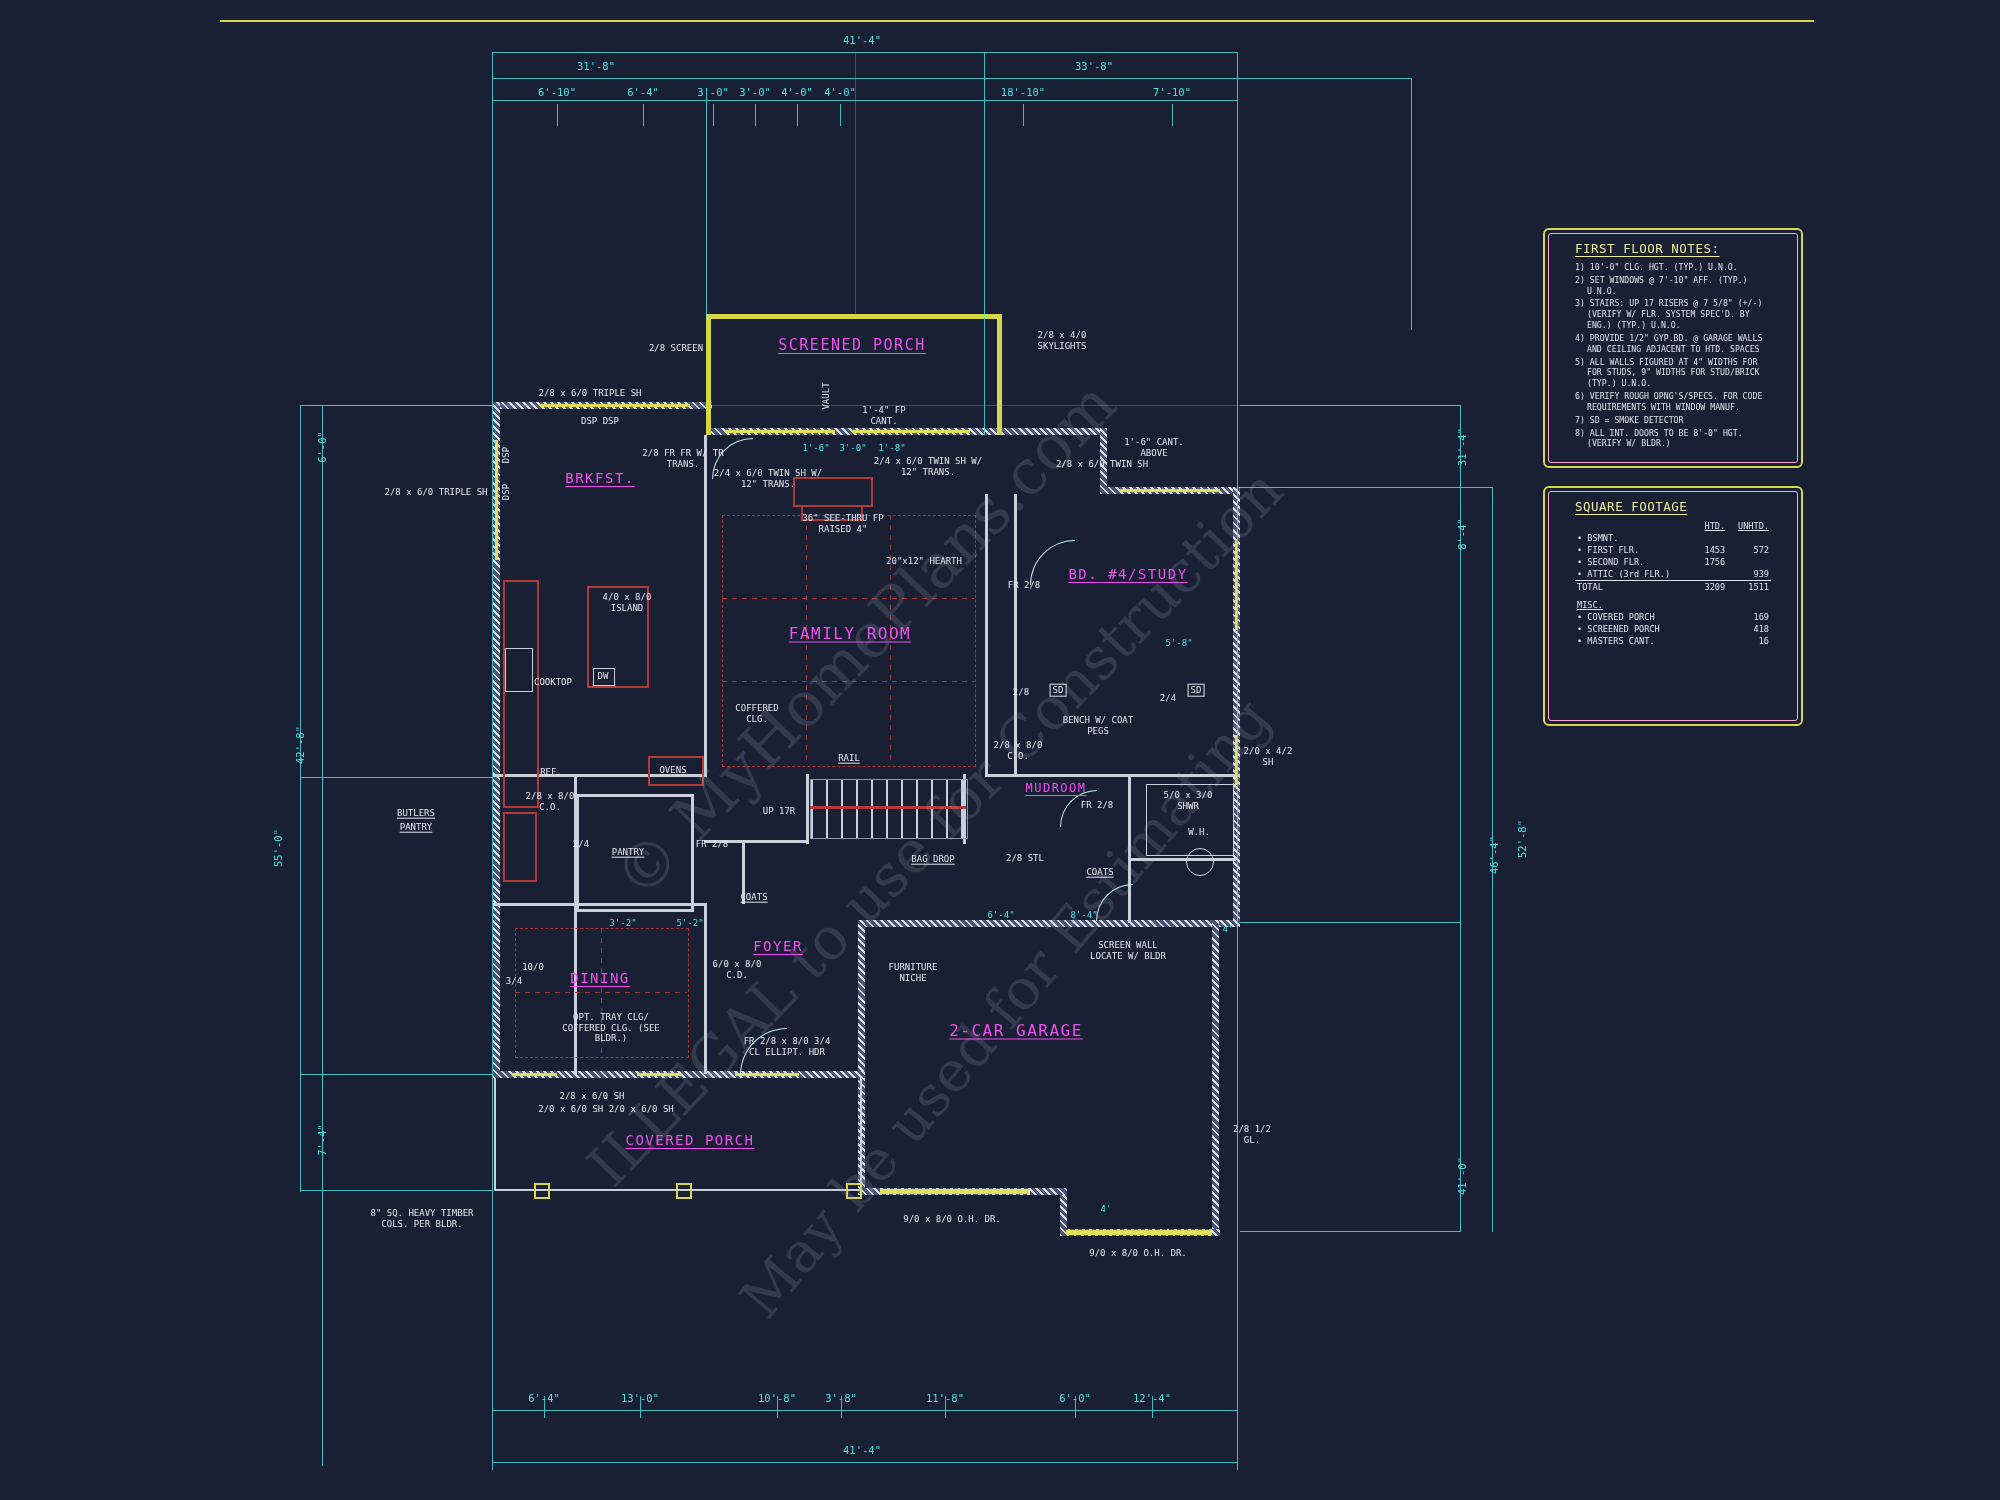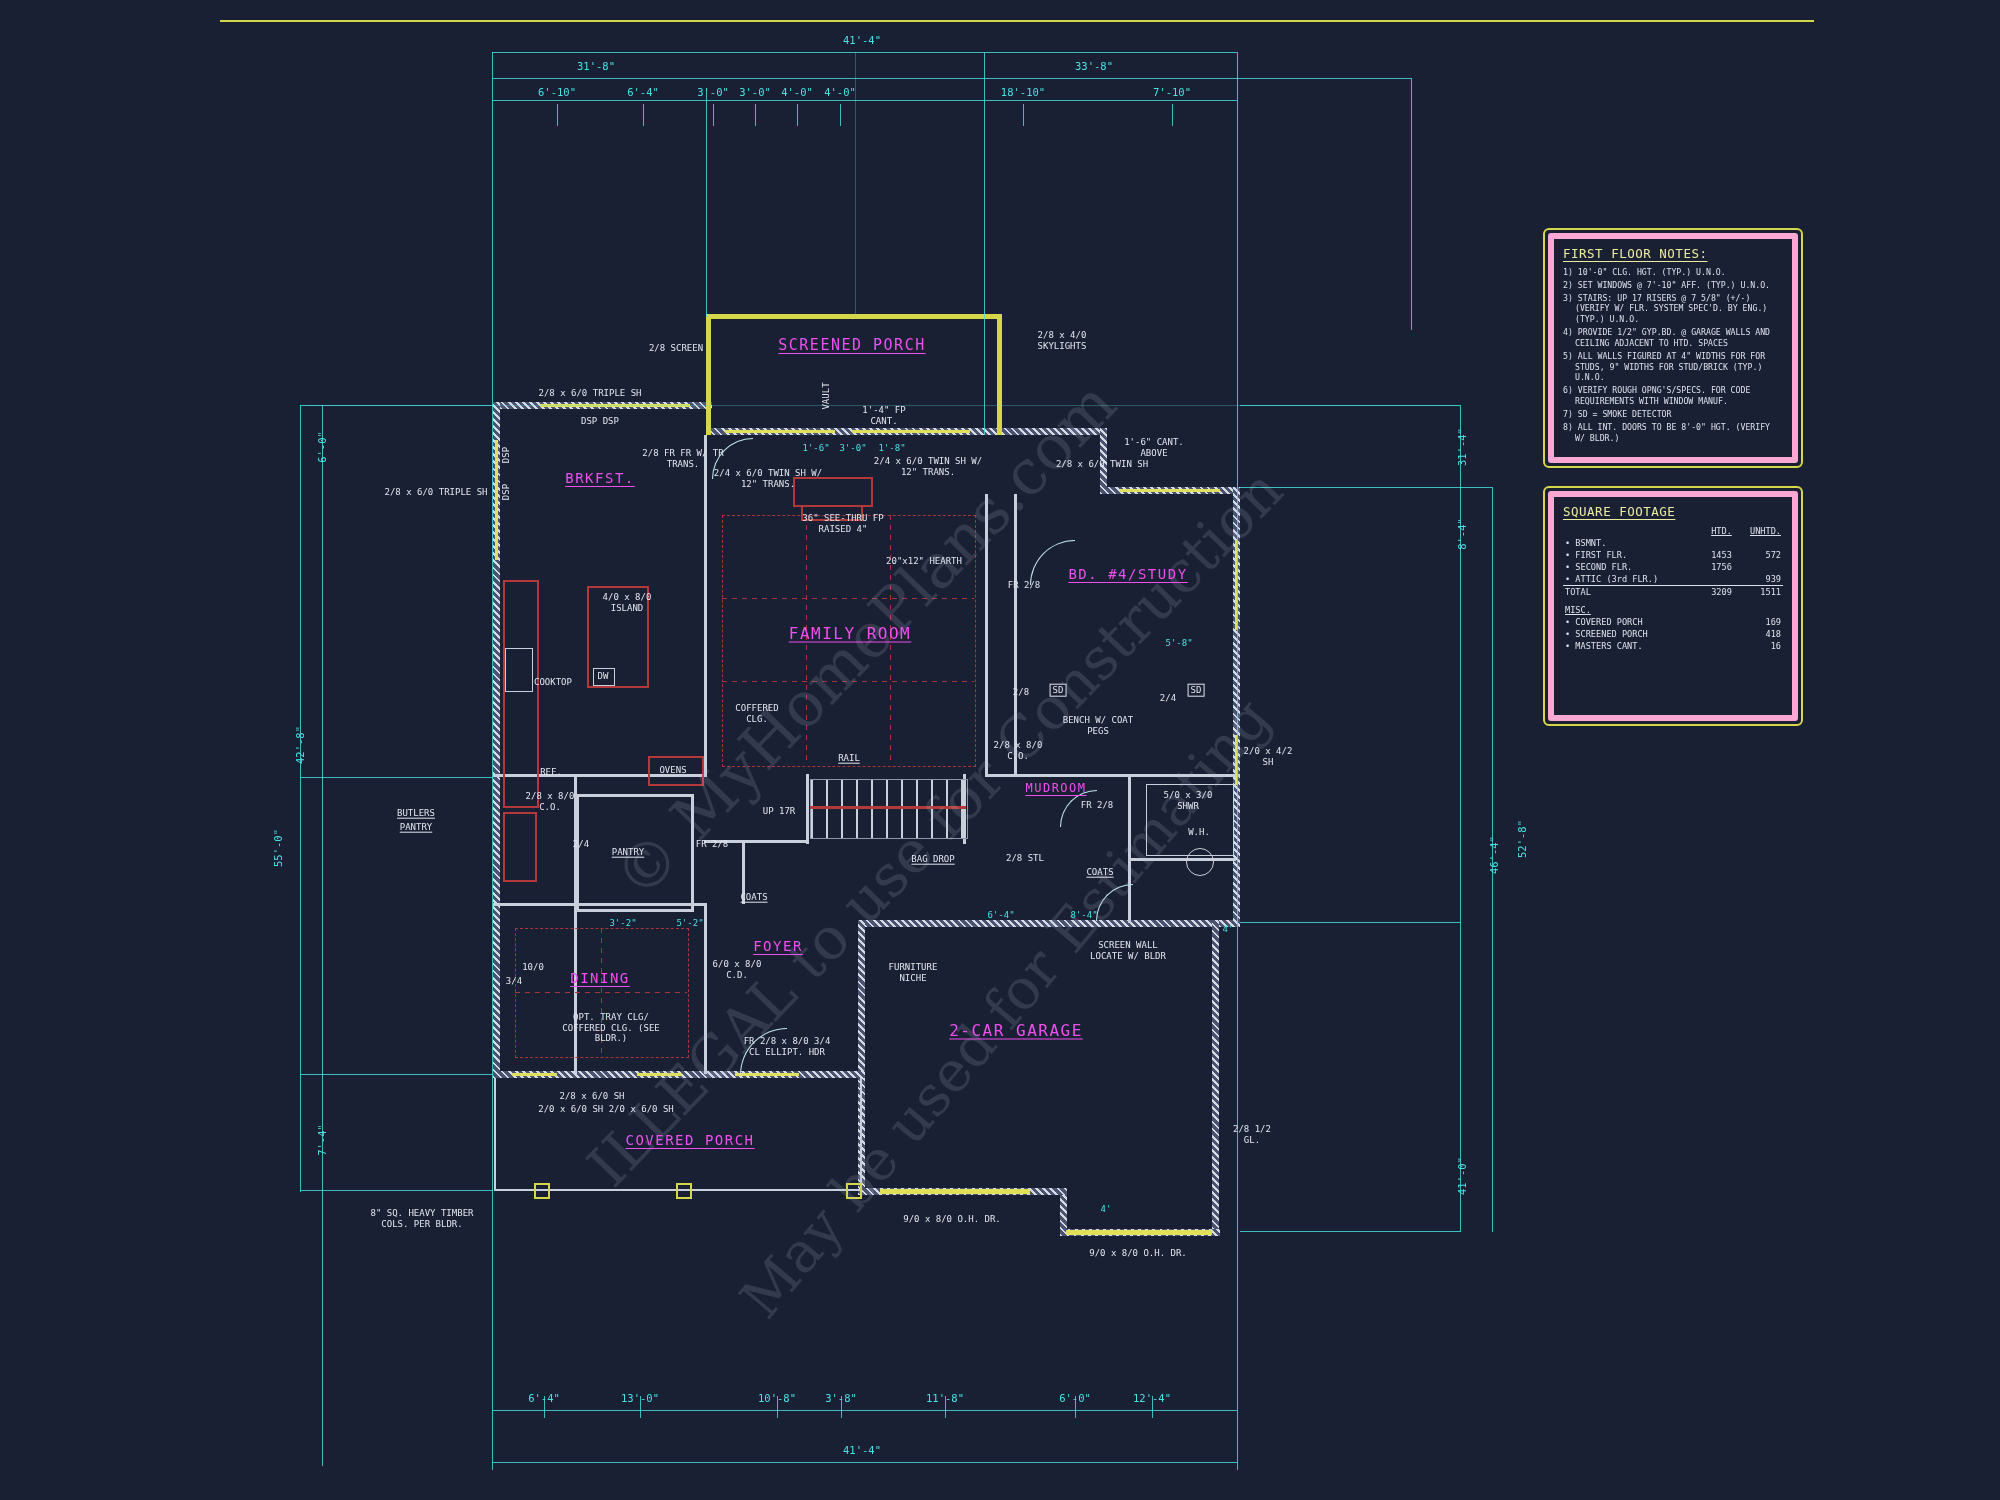--- a/index.html
+++ b/index.html
@@ -37,22 +37,22 @@
   .annot.sdbox{border:1px solid #e2e6ee;padding:0 2px;background:#1a2033;}
   .room{position:absolute;transform:translate(-50%,-50%);color:#ee4fee;letter-spacing:1.5px;
         text-decoration:underline;text-underline-offset:3px;white-space:nowrap;z-index:6;}
   .dim{position:absolute;transform:translate(-50%,-50%);font-size:10.5px;color:#48e2e5;white-space:nowrap;z-index:5;}
   .dim.vert{transform:translate(-50%,-50%) rotate(-90deg);}
   .wm{position:absolute;font-family:"DejaVu Serif",serif;color:rgba(186,196,220,.16);
       white-space:nowrap;pointer-events:none;z-index:3;}
 
   
   .panel{position:absolute;border:2px solid #d6d64a;border-radius:6px;padding:3px;z-index:7;}
-  .panel-inner{border:6px solid #f9a8d4;border-radius:3px;height:100%;box-sizing:border-box;
-               padding:7px 9px;color:#dde2ec;}
+  .panel-inner{border:1px solid #f9a8d4;border-radius:3px;height:100%;box-sizing:border-box;
+               padding:7px 26px;color:#dde2ec;}
   .panel-title{font-size:12.5px;color:#eceb9e;text-decoration:underline;text-underline-offset:3px;
                letter-spacing:.5px;margin:0 0 6px 0;}
   .note{font-size:8.2px;line-height:1.32;padding-left:12px;text-indent:-12px;margin:0 0 2px 0;}
   .sqft-table{width:100%;border-collapse:collapse;font-size:8.6px;color:#dde2ec;}
   .sqft-table th{font-size:8.6px;font-weight:normal;text-decoration:underline;text-align:right;padding:1px 2px;}
   .sqft-table td{padding:1px 2px;}
   .sqft-table td.num{text-align:right;}
   .sqft-table tr.total td{border-top:1px solid #dde2ec;}
   .sqft-table tr.section td{padding-top:7px;text-decoration:underline;}
 

